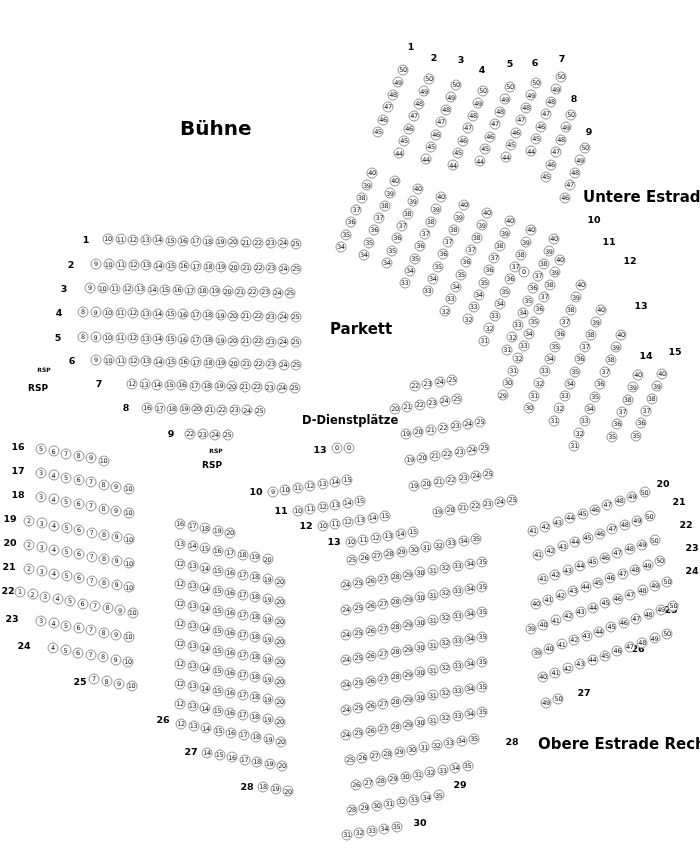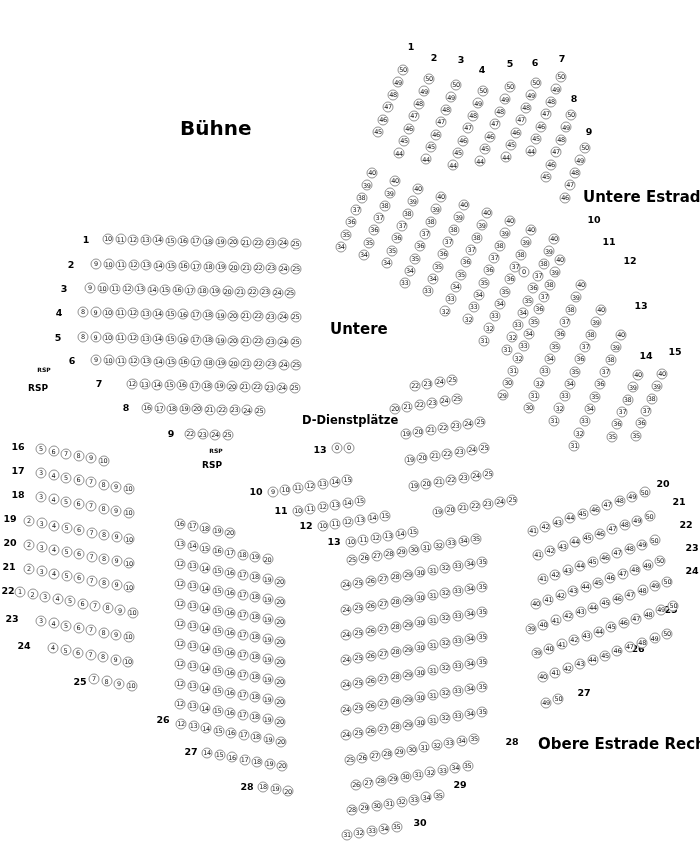--- a/index.html
+++ b/index.html
@@ -22,21 +22,21 @@
   #label-obere-links{left:23px;top:735px;font-size:15px;}
   #label-obere-rechts{left:538px;top:735px;font-size:15px;}
   .rsp-small{position:absolute;transform:translate(-50%,-50%);font-size:6px;font-weight:700;}
   .rsp-big{position:absolute;transform:translate(-50%,-50%);font-size:9px;font-weight:700;}
 </style>
 </head>
 <body>
 
 <div id="stage">
   <div class="title" id="label-buehne">Bühne</div>
-  <div class="title" id="label-parkett">Untere</div>
+  <div class="title" id="label-parkett">Parkett</div>
   <div class="title" id="label-untere">Untere Estrade</div>
   <div class="title" id="label-dienst">D-Dienstplätze</div>
   <div class="title" id="label-obere-rechts">Obere Estrade Rechts</div>
 <div class="rlabel" style="left: 86px; top: 239px;">1</div>
     <div class="seat" title="Parkett Reihe 1 Platz 10" style="left: 108px; top: 239px;">10</div>
     <div class="seat" title="Parkett Reihe 1 Platz 11" style="left: 120.5px; top: 239.3px;">11</div>
     <div class="seat" title="Parkett Reihe 1 Platz 12" style="left: 133px; top: 239.6px;">12</div>
     <div class="seat" title="Parkett Reihe 1 Platz 13" style="left: 145.5px; top: 239.9px;">13</div>
     <div class="seat" title="Parkett Reihe 1 Platz 14" style="left: 158px; top: 240.2px;">14</div>
     <div class="seat" title="Parkett Reihe 1 Platz 15" style="left: 170.5px; top: 240.5px;">15</div>

